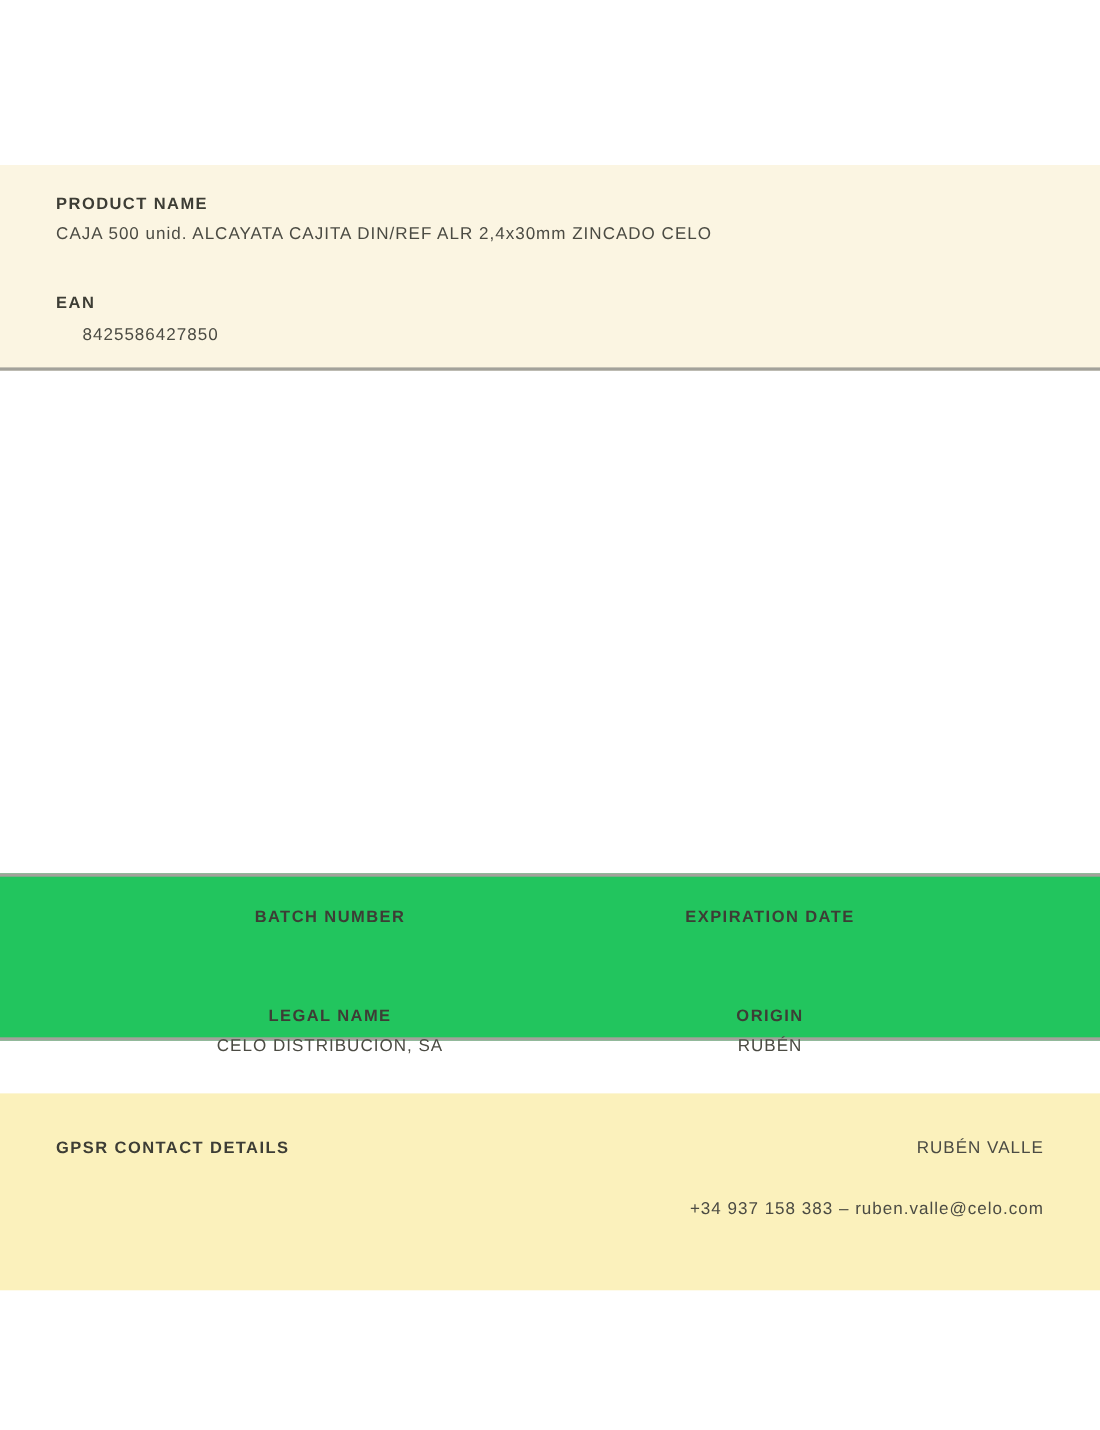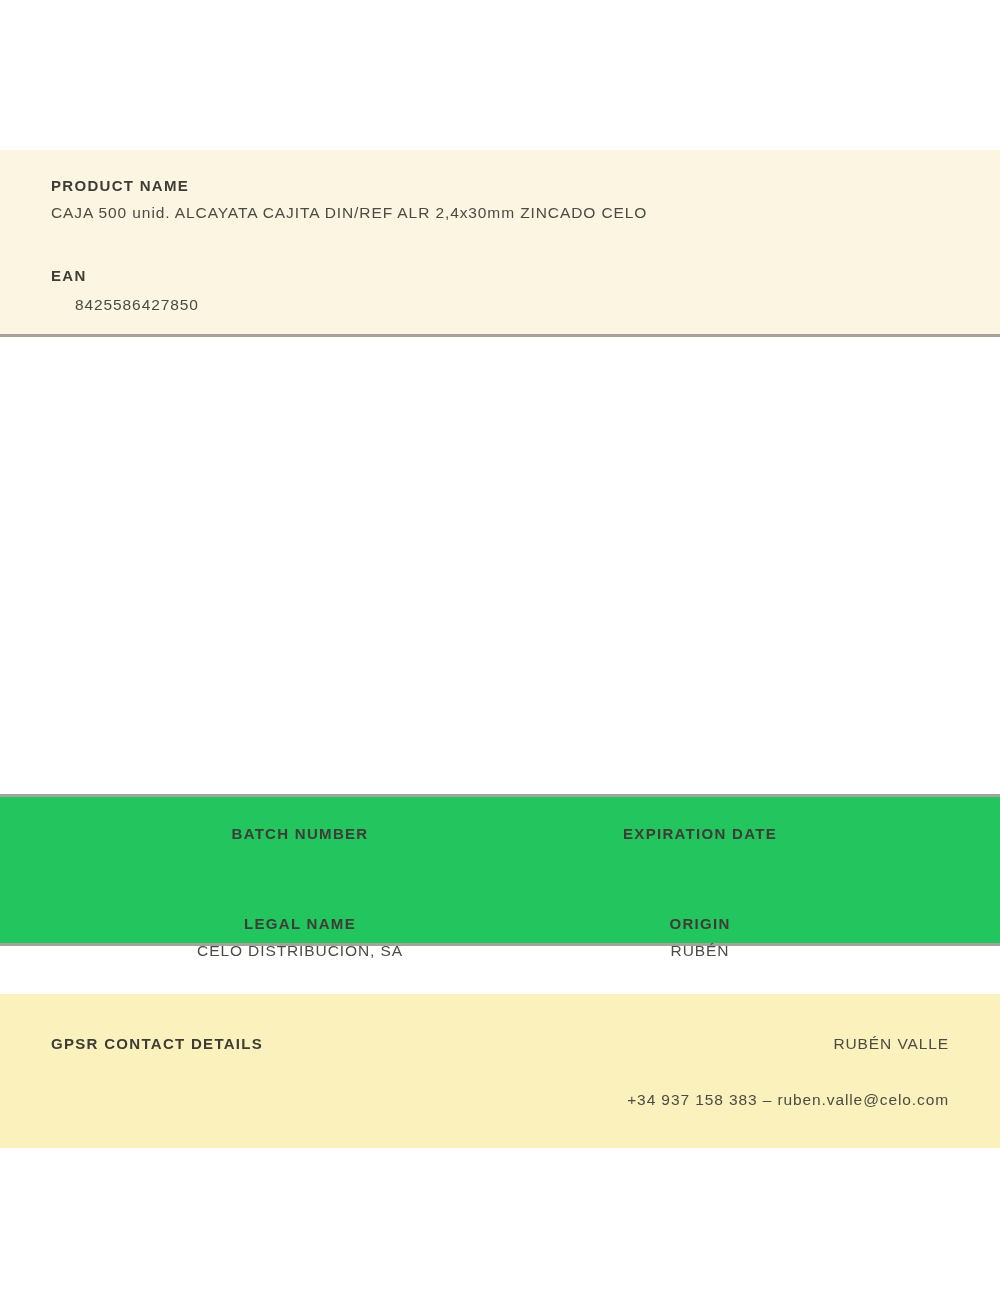--- a/index.html
+++ b/index.html
@@ -24,21 +24,21 @@
   }
   .sec-batch {
     top: 794px;
     height: 152px;
     background: #22c55e;
     border-top: 3px solid #a3a29b;
     border-bottom: 3px solid #a3a29b;
   }
   .sec-gpsr {
     top: 994px;
-    height: 154px;
+    height: 179px;
     background: #fbf1bc;
   }
   .lbl {
     position: absolute;
     font-size: 15px;
     font-weight: bold;
     color: #3d3d35;
     letter-spacing: 1.3px;
     white-space: nowrap;
     line-height: 15px;

